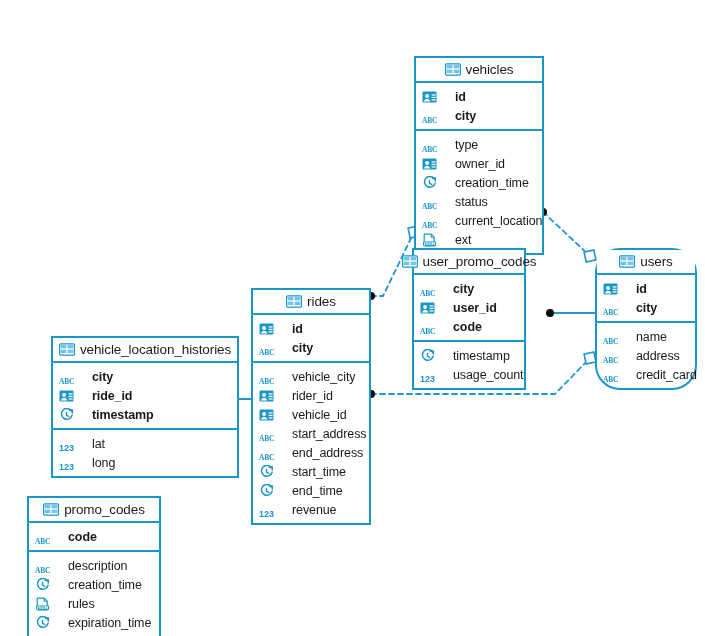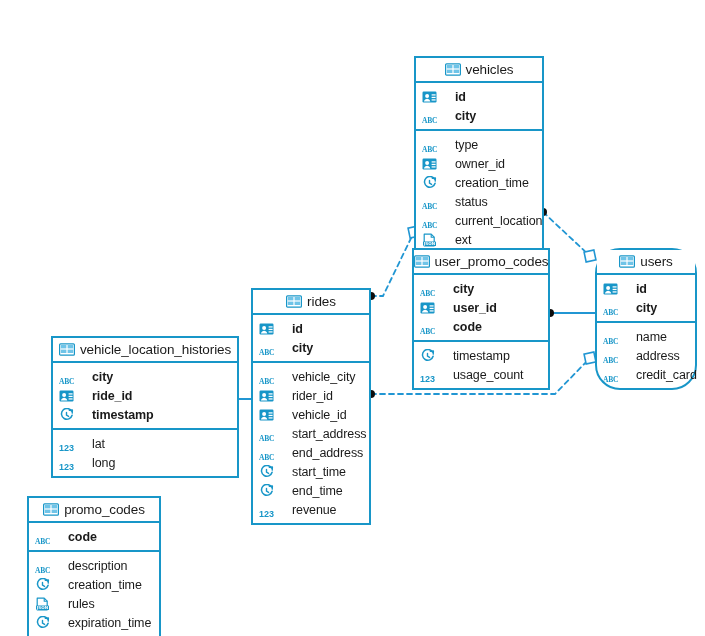--- a/index.html
+++ b/index.html
@@ -219,21 +219,21 @@
               <path d="M2.2 1.2 h7.0 l3.0 3.0 v8.6 h-10 z" fill="#ffffff" stroke="#1896c8" stroke-width="1.2" stroke-linejoin="round"></path>
               <path d="M9.2 1.2 v3.0 h3.0" fill="none" stroke="#1896c8" stroke-width="1.1" stroke-linejoin="round"></path>
               <rect x="1.0" y="8.6" width="13" height="4.4" rx="0.6" fill="#1896c8"></rect>
               <text x="7.5" y="12.2" font-family="DejaVu Sans, sans-serif" font-size="4.1" font-weight="bold" fill="#ffffff" text-anchor="middle">JSON</text>
             </svg>
           </span>
           <span class="field-name">ext</span>
         </div>
       </div>
     </div>
-    <div class="table-node" style="left: 412px; top: 248px; width: 138px;">
+    <div class="table-node" style="left: 412px; top: 248px; width: 114px;">
       <div class="table-header">
         <span class="icon">
           <svg width="16" height="13" viewBox="0 0 16 13">
             <rect x="0.6" y="0.8" width="14.8" height="11.4" rx="1" fill="#ffffff" stroke="#1896c8" stroke-width="1.2"></rect>
             <rect x="1.8" y="2.0" width="5.6" height="3.4" fill="#6fc4e8"></rect>
             <rect x="8.6" y="2.0" width="5.6" height="3.4" fill="#6fc4e8"></rect>
             <rect x="1.8" y="6.6" width="5.6" height="3.4" fill="#6fc4e8"></rect>
             <rect x="8.6" y="6.6" width="5.6" height="3.4" fill="#6fc4e8"></rect>
           </svg>
         </span>

